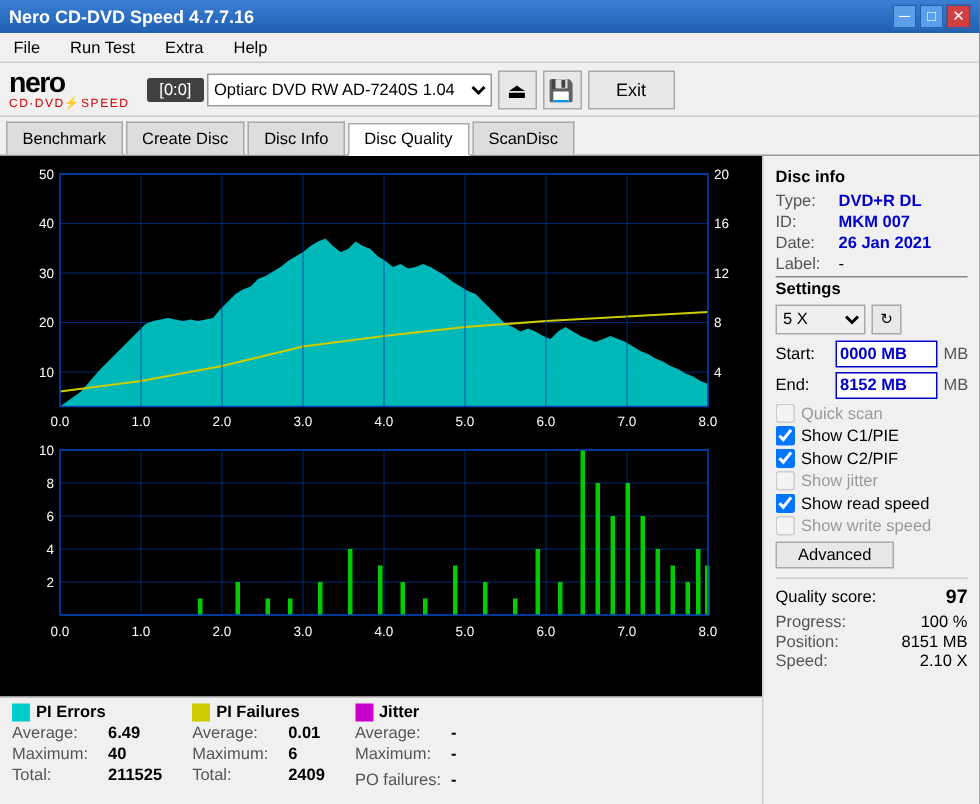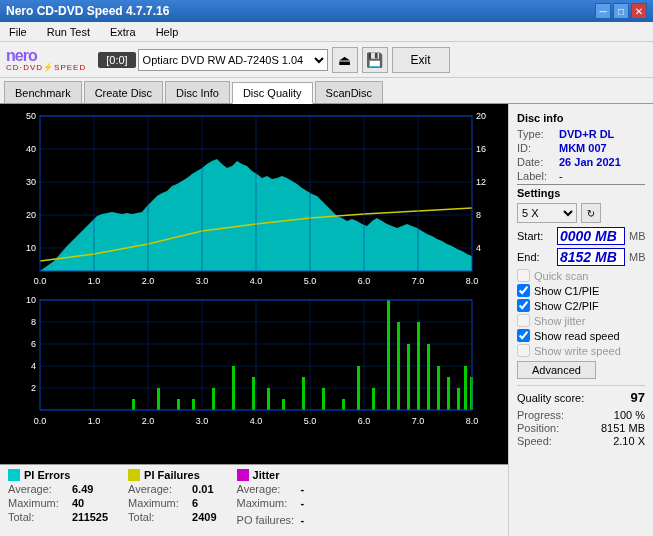--- a/index.html
+++ b/index.html
@@ -53,21 +53,21 @@
       display: flex;
       align-items: center;
       padding: 2px 6px;
       border-bottom: 1px solid #ccc;
       gap: 4px;
     }
     .logo-area {
       display: flex; flex-direction: column; align-items: flex-start; margin-right: 8px;
     }
     .logo-nero {
-      font-size: 16px; font-weight: bold; color: #8b5cf6; letter-spacing: -1px; line-height: 1;
+      font-size: 19px; font-weight: bold; color: #000000; letter-spacing: -1px; line-height: 1;
     }
     .logo-sub {
       font-size: 8px; color: #cc0000; letter-spacing: 1px; line-height: 1;
     }
     .drive-selector {
       display: flex; align-items: center; gap: 2px;
     }
     .drive-label {
       background: #404040;
       color: white;
@@ -180,26 +180,25 @@
       display: flex;
       align-items: center;
       margin-bottom: 3px;
       gap: 4px;
       font-size: 11px;
     }
     .input-label { width: 36px; flex-shrink: 0; }
     input.num-input {
       width: 68px; height: 18px;
       border: 1px solid #0000cc;
-      font-size: 14px;
+      font-size: 11px;
       padding: 0 2px;
       background: white;
       color: #0000cc;
       font-weight: bold;
-      font-style: italic;
     }
     .input-unit { font-size: 11px; color: #555; }
 
     .checkbox-row {
       display: flex; align-items: center; gap: 4px;
       font-size: 11px; margin-bottom: 2px;
     }
     .checkbox-row input[type=checkbox] { margin: 0; }
     .checkbox-row.disabled { color: #999; }
 

